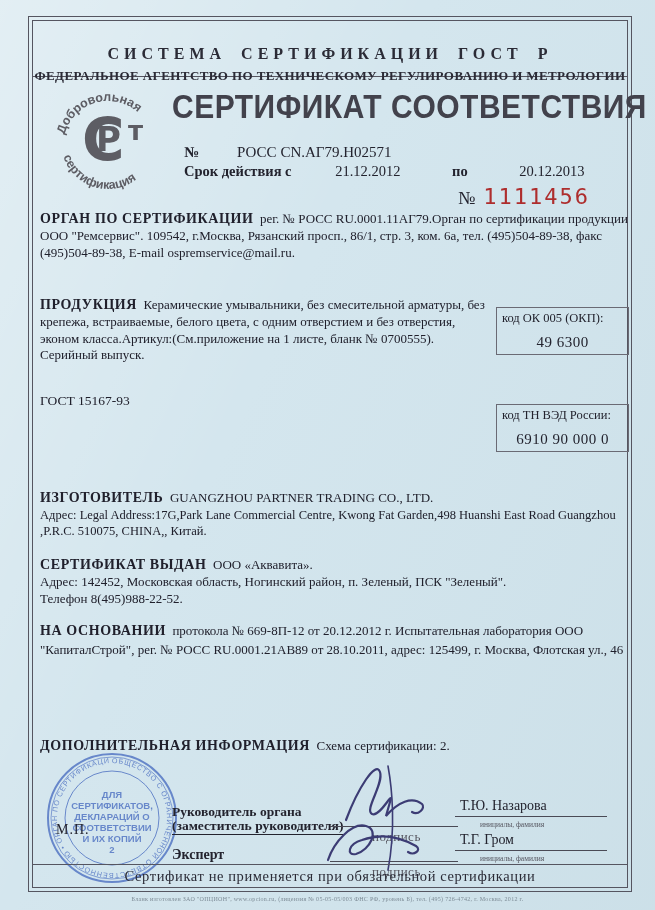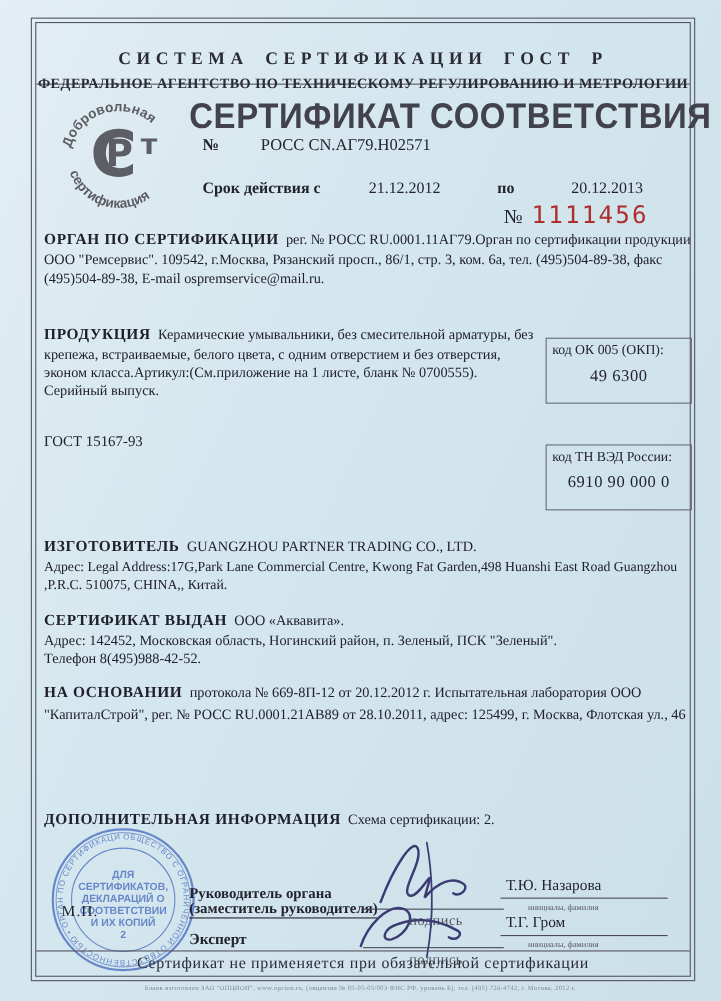--- a/index.html
+++ b/index.html
@@ -19,39 +19,39 @@
   .header-box { position:absolute; left:33px; top:21px; width:594px; height:56px; border-bottom:1.5px solid #555560; text-align:center; }
   .sys-title { margin-top:24px; font-size:16px; font-weight:bold; letter-spacing:5px; word-spacing:6px; color:#2b2b36; }
   .agency { margin-top:5px; font-size:13px; font-weight:bold; letter-spacing:.4px; color:#2b2b36; }
 
   .doc-title { position:absolute; left:172px; top:90px; font-family:"Liberation Sans", sans-serif;
     font-size:30px; font-weight:bold; letter-spacing:.5px; color:#42424c; transform:scaleY(1.08); }
 
   .logo { position:absolute; left:46px; top:84px; }
 
   
-  .row-no { position:absolute; left:184px; top:124px; font-size:15px; }
+  .row-no { position:absolute; left:184px; top:144px; font-size:15px; }
   .row-no .no-sign { font-weight:bold; margin-right:38px; }
   .row-validity { position:absolute; left:184px; top:163px; font-size:14.5px; font-weight:bold; }
   .row-validity .date { font-weight:normal; }
   .row-validity .gap1 { display:inline-block; width:40px; }
   .row-validity .gap2 { display:inline-block; width:48px; }
   .row-validity .gap3 { display:inline-block; width:48px; }
   .form-number { position:absolute; left:458px; top:184px; }
   .form-number .ns { font-size:18px; color:#23232e; margin-right:8px; }
   .form-number .digits { font-family:"DejaVu Sans Mono", monospace; font-size:22px; letter-spacing:2px; color:#ae2d2d; }
 
   
   .sect { position:absolute; left:40px; font-size:13px; line-height:1.28; color:#20202c; }
   .sect .lbl { font-weight:bold; font-size:14px; letter-spacing:.6px; }
   .w-full { width:592px; }
   .w-narrow { width:456px; }
 
   
-  .code-box { position:absolute; left:496px; width:133px; height:60px; border:1px solid #6a6a74; padding:3px 5px; font-size:12.5px; }
+  .code-box { position:absolute; left:496px; width:133px; height:48px; border:1px solid #6a6a74; padding:3px 5px; font-size:12.5px; }
   .code-box .val { text-align:center; margin-top:8px; font-size:15px; letter-spacing:.5px; }
 
   
   .stamp { position:absolute; left:44px; top:750px; opacity:.85; }
   .mp { position:absolute; left:56px; top:822px; font-size:14px; letter-spacing:1px; }
   .role1 { position:absolute; left:172px; top:804px; font-size:13.5px; font-weight:bold; }
   .role2 { position:absolute; left:172px; top:818px; font-size:13.5px; font-weight:bold; border-bottom:1.5px solid #23232e; }
   .role-expert { position:absolute; left:172px; top:847px; font-size:14px; font-weight:bold; }
   .sig-line { position:absolute; width:128px; border-bottom:1px solid #4a4a55; }
   .sig-cap { position:absolute; font-size:13px; color:#55555f; letter-spacing:.5px; }
@@ -141,21 +141,21 @@
 <div class="sect w-full" style="top:489px">
   <span class="lbl">ИЗГОТОВИТЕЛЬ</span>&nbsp;
   <span>GUANGZHOU PARTNER TRADING CO., LTD.</span>
   <div style="font-size:12.5px">Адрес: Legal Address:17G,Park Lane Commercial Centre, Kwong Fat Garden,498 Huanshi East Road Guangzhou ,P.R.C. 510075, CHINA,, Китай.</div>
 </div>
 
 <div class="sect w-full" style="top:556px">
   <span class="lbl">СЕРТИФИКАТ ВЫДАН</span>&nbsp;
   <span>ООО «Аквавита».</span>
   <div>Адрес: 142452, Московская область, Ногинский район, п. Зеленый, ПСК "Зеленый".</div>
-  <div>Телефон 8(495)988-42-52.</div>
+  <div>Телефон 8(495)988-22-52.</div>
 </div>
 
 <div class="sect w-full" style="top:621px; line-height:1.45">
   <span class="lbl">НА ОСНОВАНИИ</span>&nbsp;
   <span>протокола № 669-8П-12 от 20.12.2012 г. Испытательная лаборатория ООО "КапиталСтрой", рег. № РОСС RU.0001.21АВ89 от 28.10.2011, адрес: 125499, г. Москва, Флотская ул., 46</span>
 </div>
 
 <div class="sect w-full" style="top:737px">
   <span class="lbl">ДОПОЛНИТЕЛЬНАЯ ИНФОРМАЦИЯ</span>&nbsp;
   <span>Схема сертификации: 2.</span>

